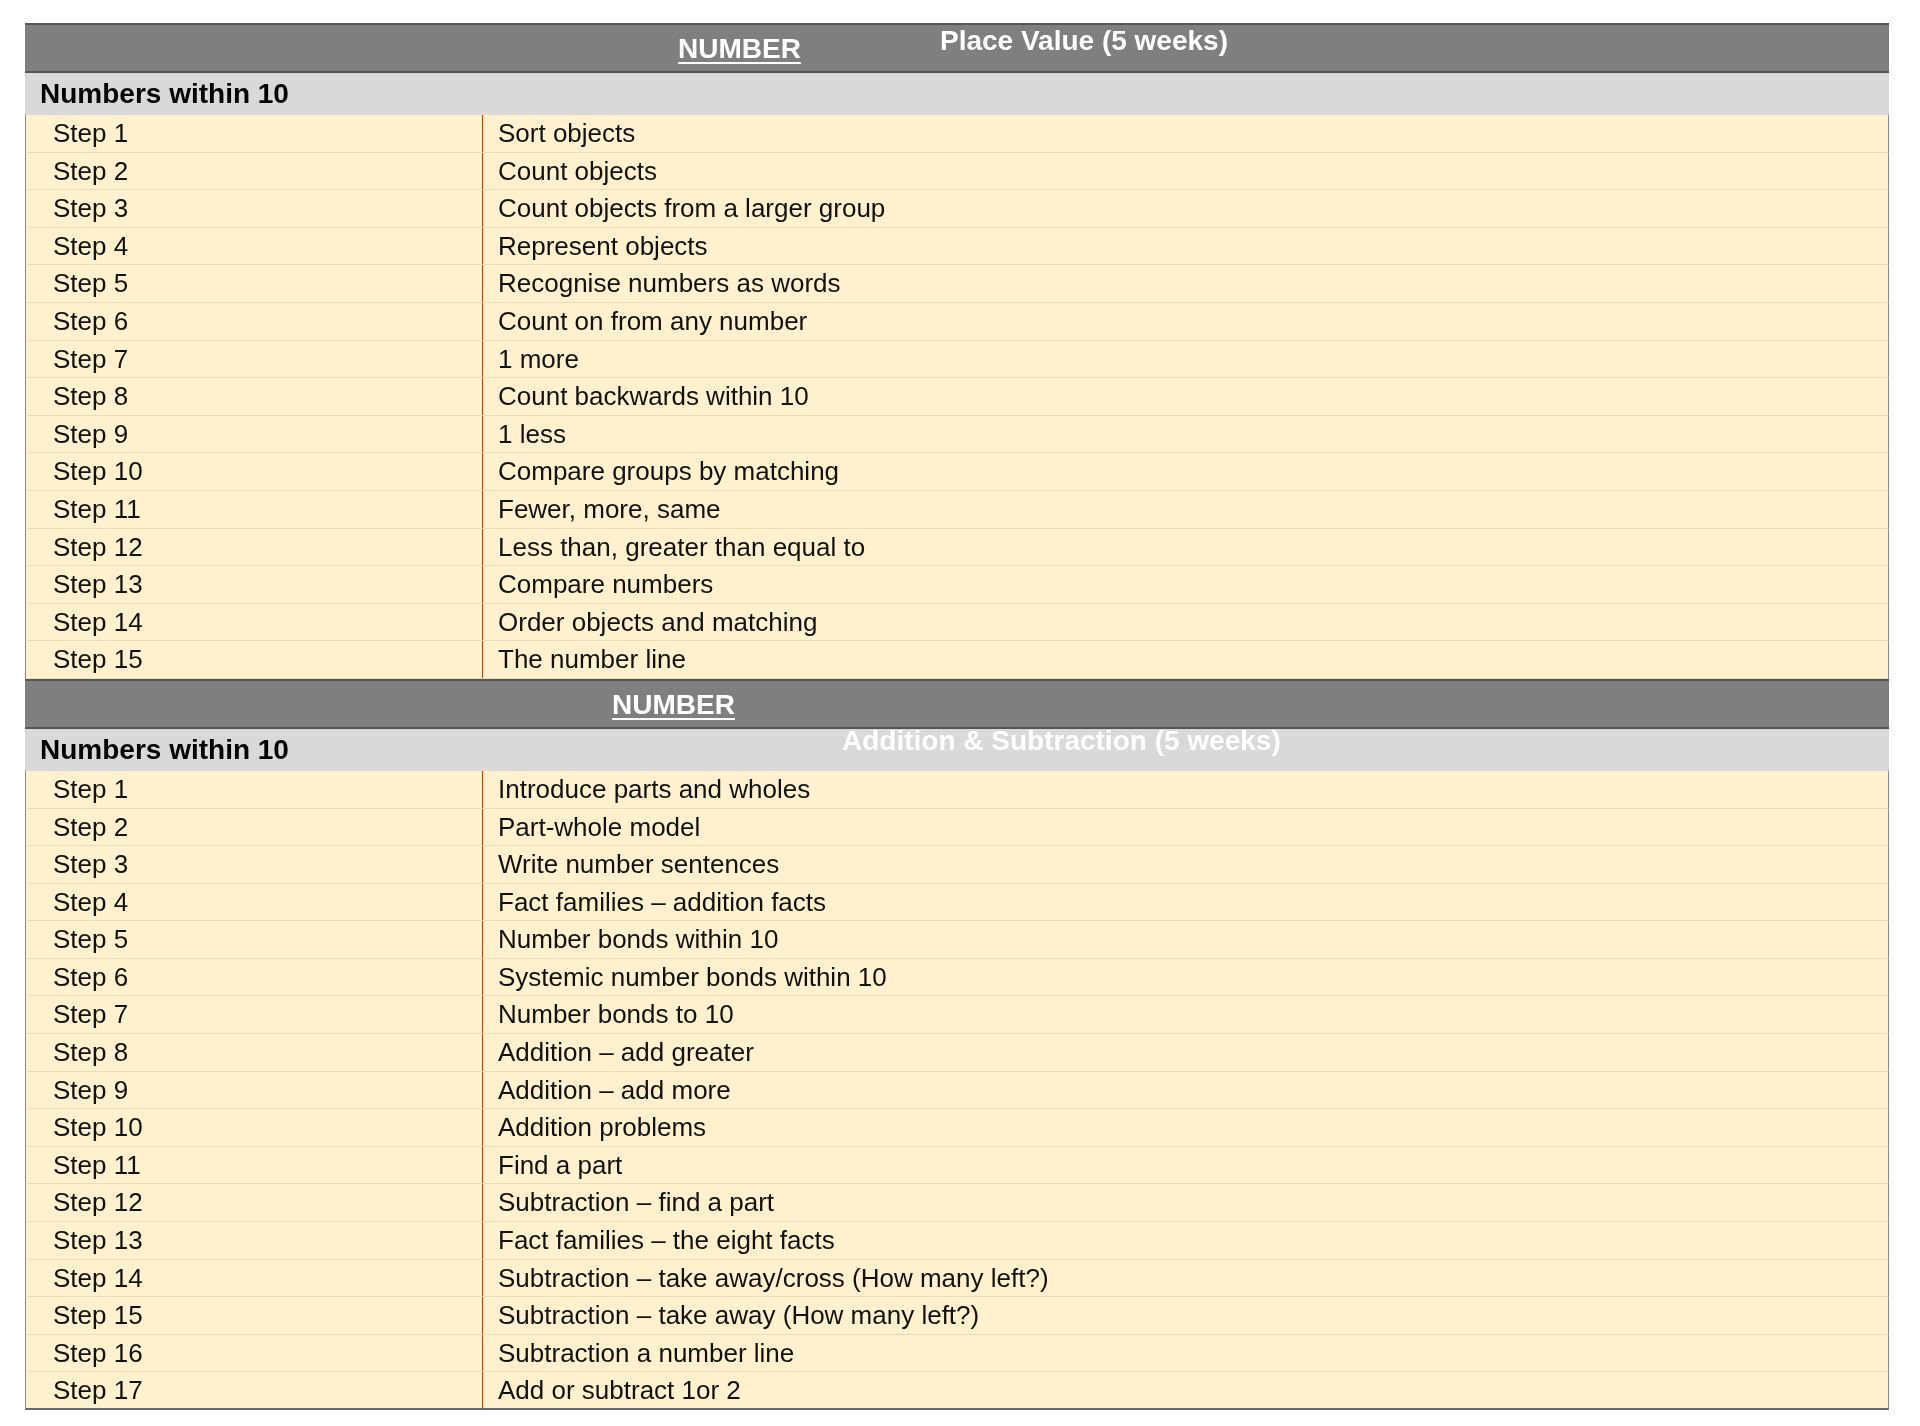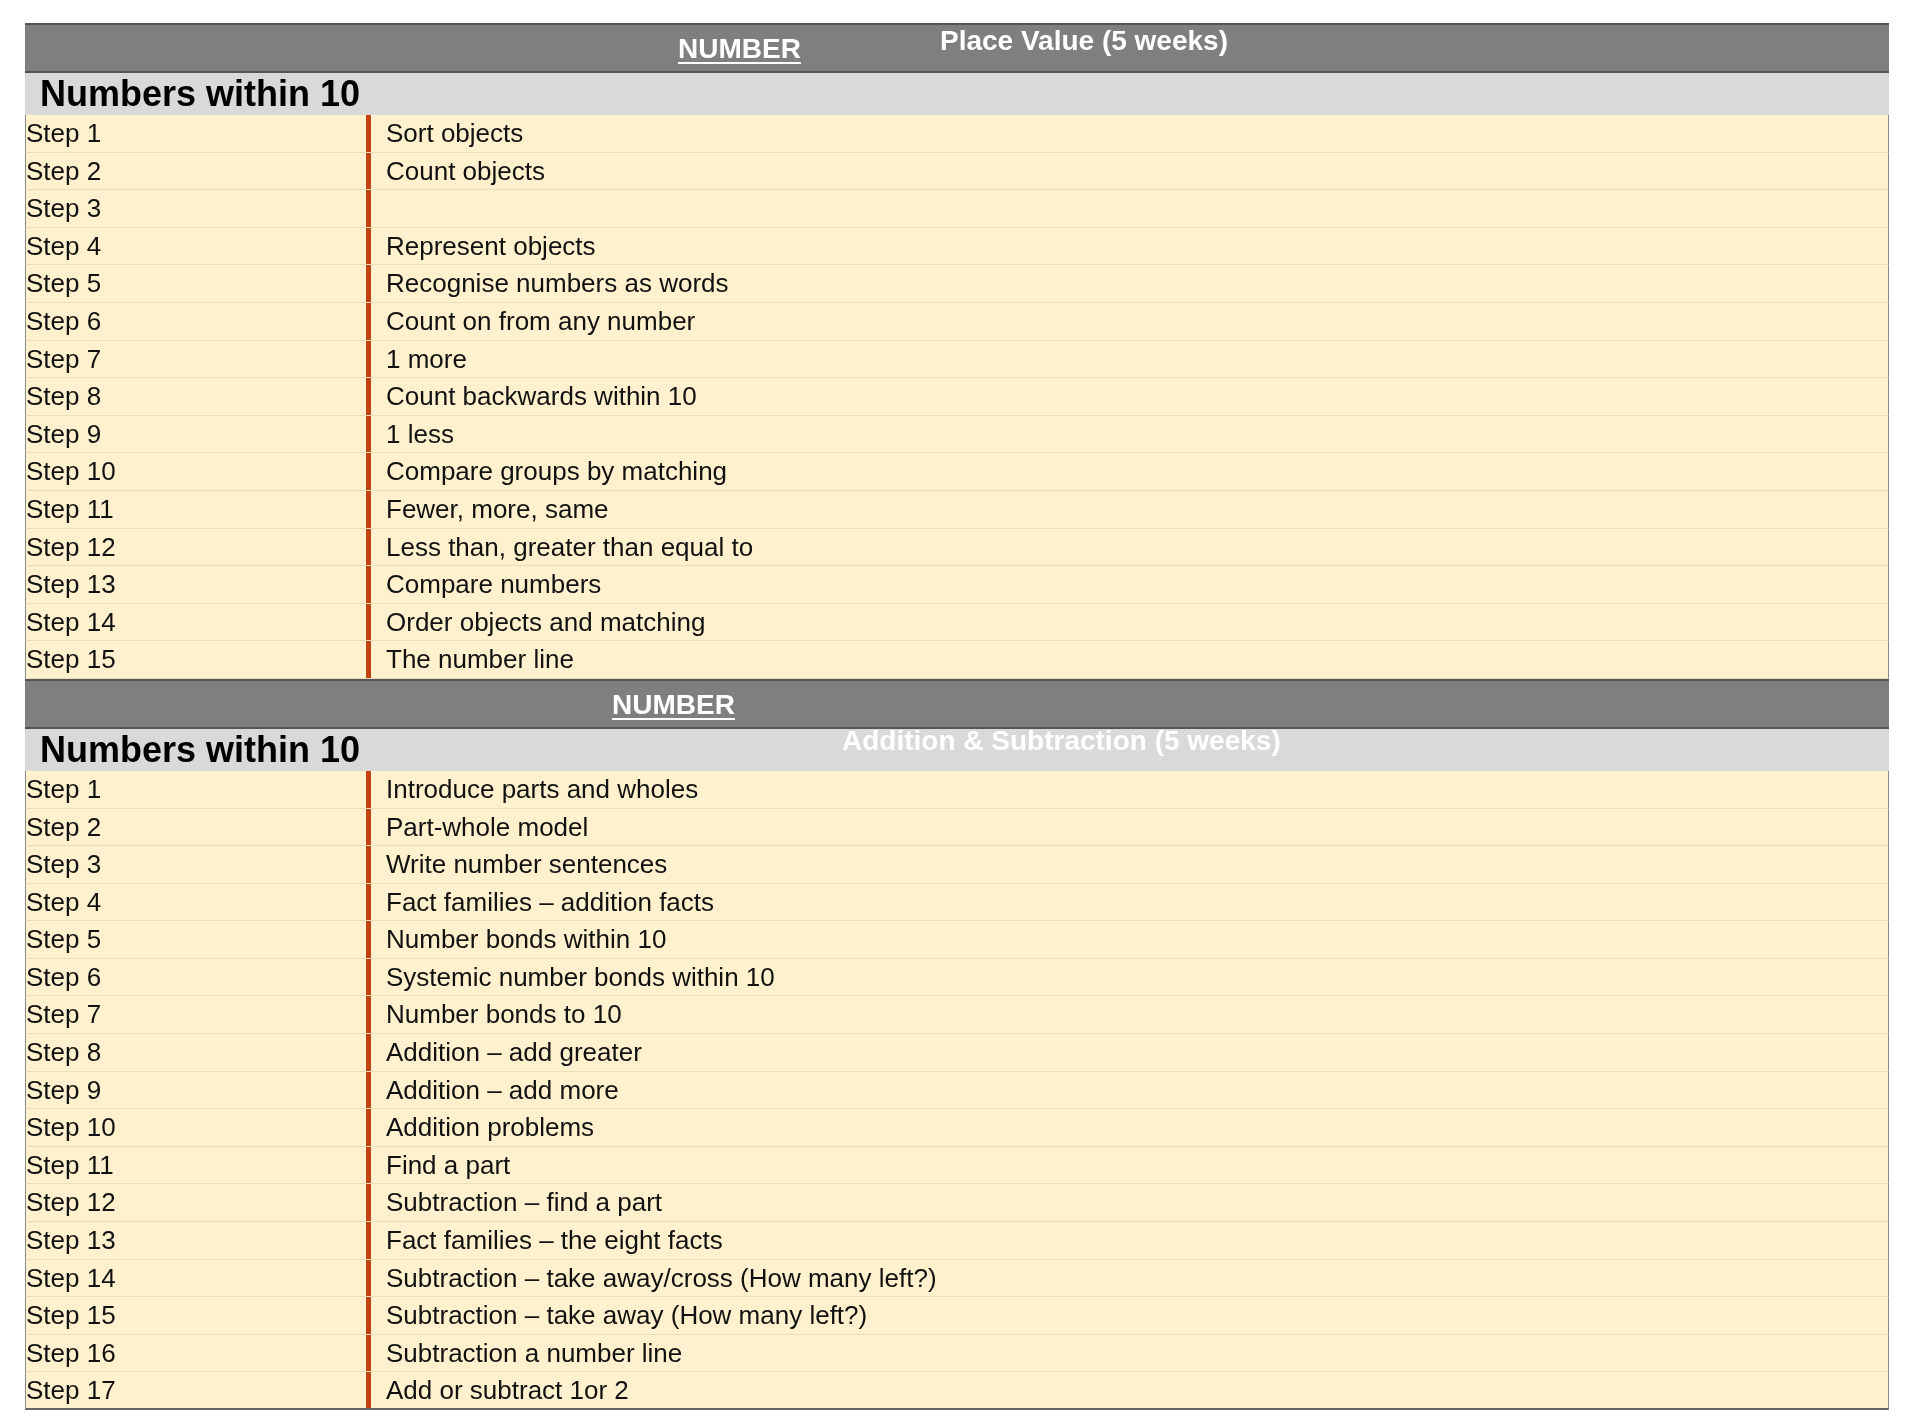--- a/index.html
+++ b/index.html
@@ -1,23 +1,23 @@
 <!DOCTYPE html>
 <html><head>
 <meta charset="utf-8">
 <style>
   html,body{margin:0;padding:0;background:#ffffff;}
   body{width:1920px;height:1426px;position:relative;overflow:hidden;font-family:"Liberation Sans",sans-serif;}
   .tbl{position:absolute;left:25px;top:23px;width:1864px;border-radius:7px;}
   .hdr{height:50px;background:#7f7f7f;position:relative;color:#ffffff;font-weight:bold;font-size:28px;border-top:2px solid #555;border-bottom:2px solid #555;box-sizing:border-box;}
   .hdr .t1{position:absolute;top:8px;text-decoration:underline;text-underline-offset:4px;}
   .hdr .t2{position:absolute;top:0;text-align:center;}
-  .sub{height:42px;background:#d9d9d9;font-weight:bold;font-size:36px;color:#000;padding-left:15px;line-height:42px;box-sizing:border-box;}
+  .sub{height:42px;background:#d9d9d9;font-weight:bold;font-size:28px;color:#000;padding-left:15px;line-height:42px;box-sizing:border-box;}
   .row{height:37.6px;background:#fff1cd;display:flex;border-bottom:1px solid #eadcb6;box-sizing:border-box;font-size:26px;color:#111;border-left:1px solid #8a8a8a;border-right:1px solid #8a8a8a;}
-  .row .c1{width:345px;padding-left:0;line-height:36px;border-right:5px solid #c2410c;box-sizing:border-box;}
+  .row .c1{width:457px;padding-left:27px;line-height:36px;border-right:1px solid #c2410c;box-sizing:border-box;}
   .row .c2{flex:1;padding-left:15px;line-height:36px;}
   .rows-last{border-bottom:2px solid #666;}
 </style>
 </head>
 <body>
 
 <div class="tbl">
 
   <div class="hdr">
     <span class="t1" style="left:653px;">NUMBER</span>
@@ -28,20 +28,21 @@
       <div class="row">
         <div class="c1">Step 1</div>
         <div class="c2">Sort objects</div>
       </div>
       <div class="row">
         <div class="c1">Step 2</div>
         <div class="c2">Count objects</div>
       </div>
       <div class="row">
         <div class="c1">Step 3</div>
+        <div class="c2">Count objects from a larger group</div>
       </div>
       <div class="row">
         <div class="c1">Step 4</div>
         <div class="c2">Represent objects</div>
       </div>
       <div class="row">
         <div class="c1">Step 5</div>
         <div class="c2">Recognise numbers as words</div>
       </div>
       <div class="row">

